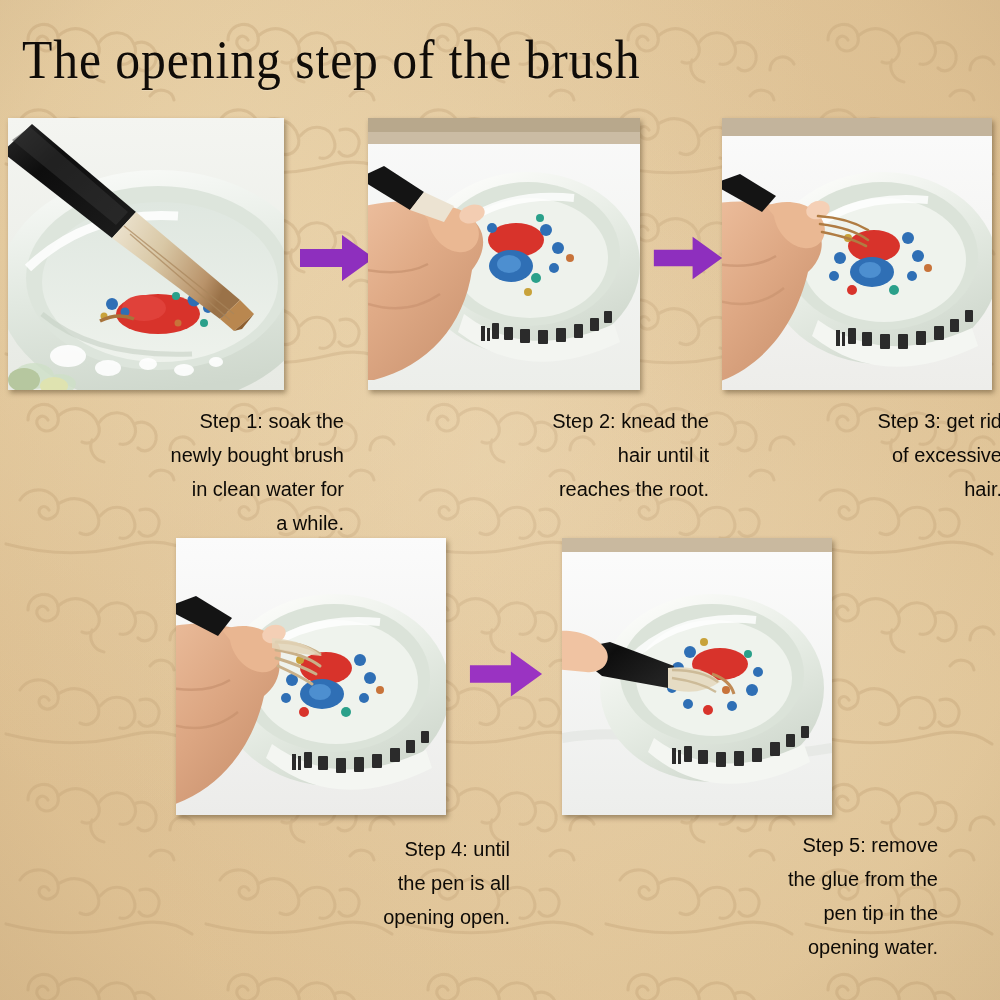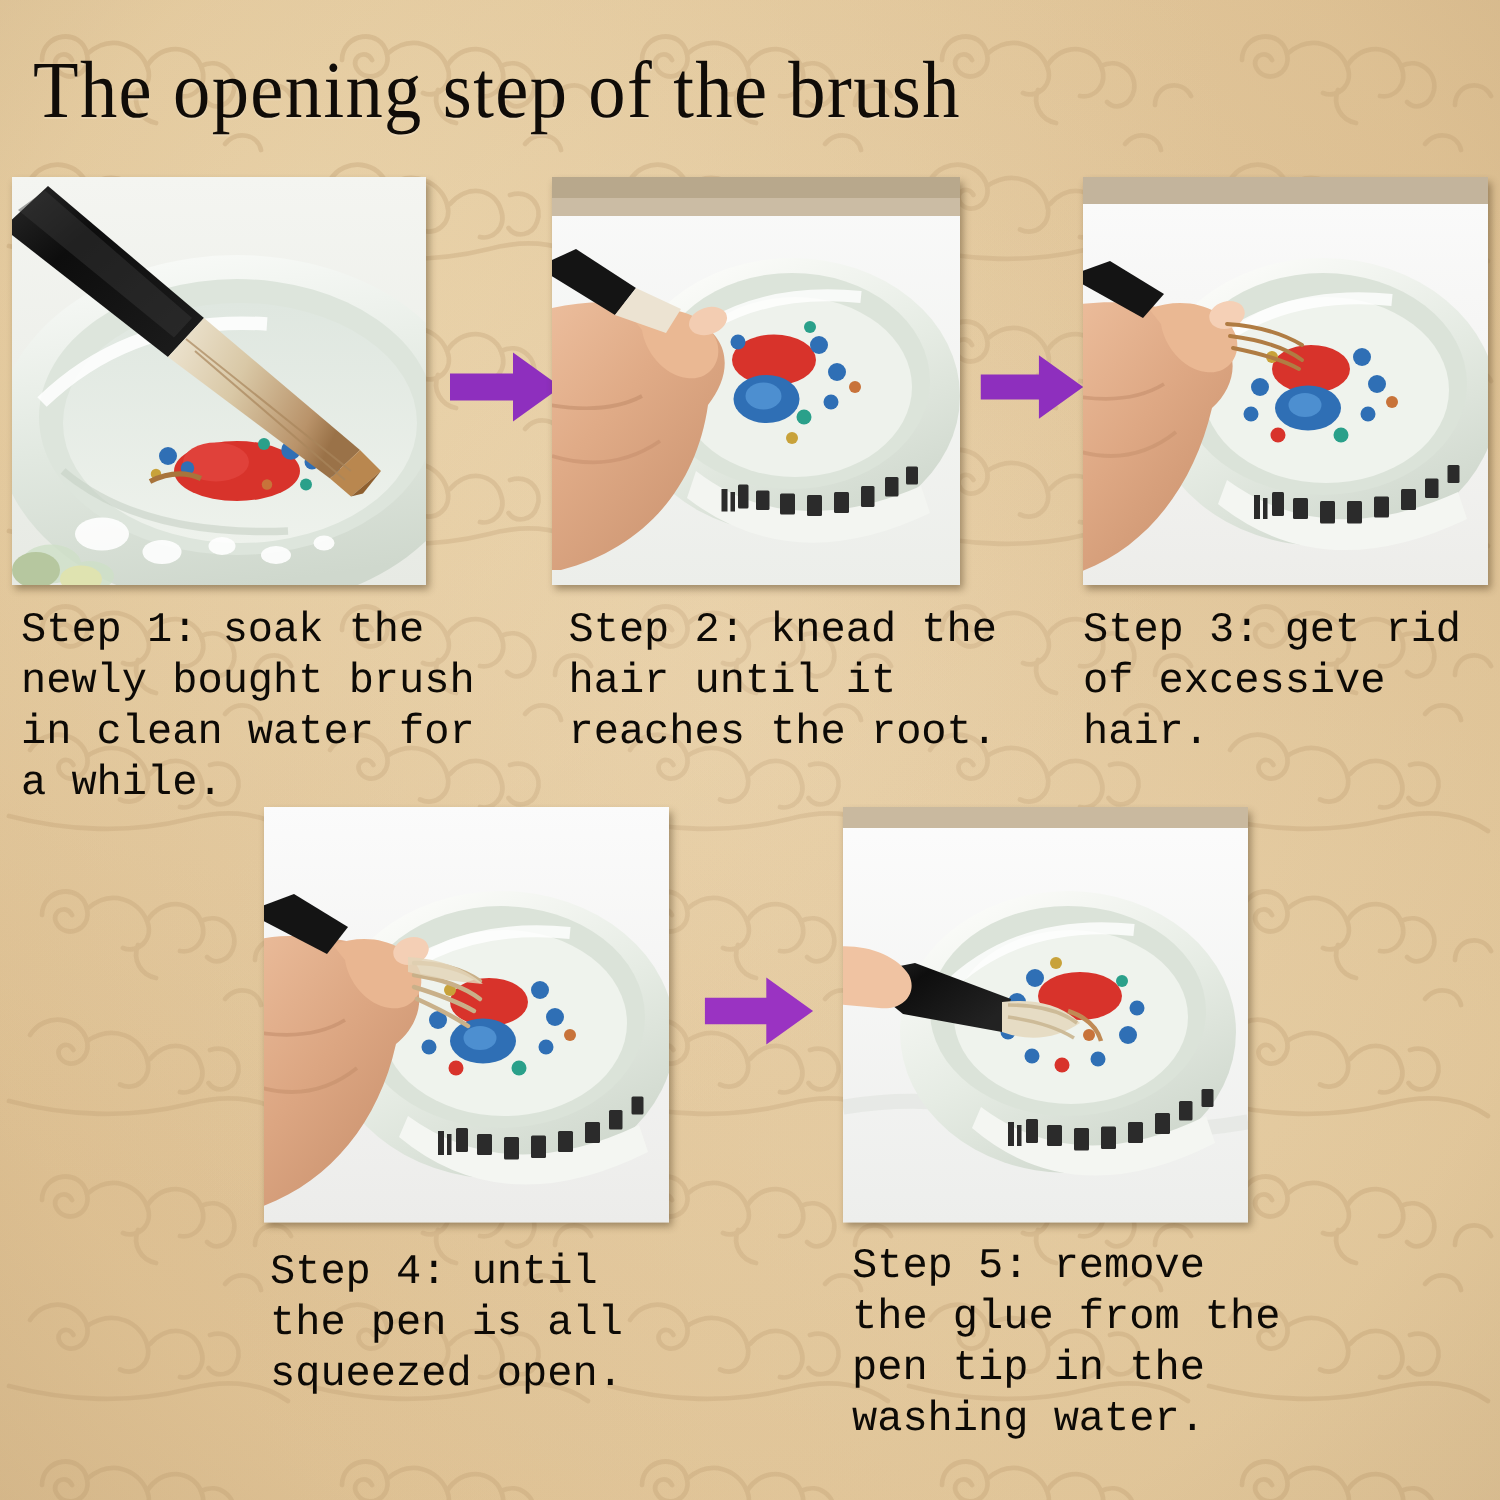--- a/index.html
+++ b/index.html
@@ -36,23 +36,23 @@
     box-shadow:2px 3px 5px rgba(60,40,15,.42);overflow:hidden;}
   .panel svg{display:block;width:100%;height:100%;}
 
   
   .arrow{position:absolute;z-index:4;}
   .arrow svg{display:block;width:100%;height:100%;}
 
   
   .caption{
     position:absolute;z-index:5;color:#0d0a06;
-    font-family:Liberation Mono, monospace;
-    font-size:28px;line-height:34px;letter-spacing:0px;
-    white-space:pre-line;font-weight:400;
+    font-family:Liberation Sans, sans-serif;
+    font-size:20px;line-height:34px;letter-spacing:0px;
+    white-space:pre-line;font-weight:400;text-align:right;
   }
 </style>
 </head>
 <body>
 
 <div id="bg-texture">
   <div id="bg-base"></div>
   <svg id="bg-damask" width="1000" height="1000" viewBox="0 0 1000 1000" style="position:absolute;inset:0;opacity:.5">
     <defs>
       <pattern id="dmk" width="200" height="190" patternUnits="userSpaceOnUse">
@@ -460,17 +460,17 @@
       <path d="M110 140 q28 4 44 14"></path>
     </g>
     <path d="M150 136 q18 6 22 20" stroke="#c08a55" stroke-width="3" fill="none"></path>
 
     <path d="M-20 96 C6 88 34 96 44 112 C50 124 40 136 24 134 L-20 130 Z" fill="#f0c3a2"></path>
   </svg>
 </div>
 
 <div class="caption" style="left:180px;top:832px;width:330px;">Step 4: until
 the pen is all
-squeezed open.</div>
+opening open.</div>
 <div class="caption" style="left:568px;top:828px;width:370px;">Step 5: remove
 the glue from the
 pen tip in the
-washing water.</div>
+opening water.</div>
 
 </body></html>

